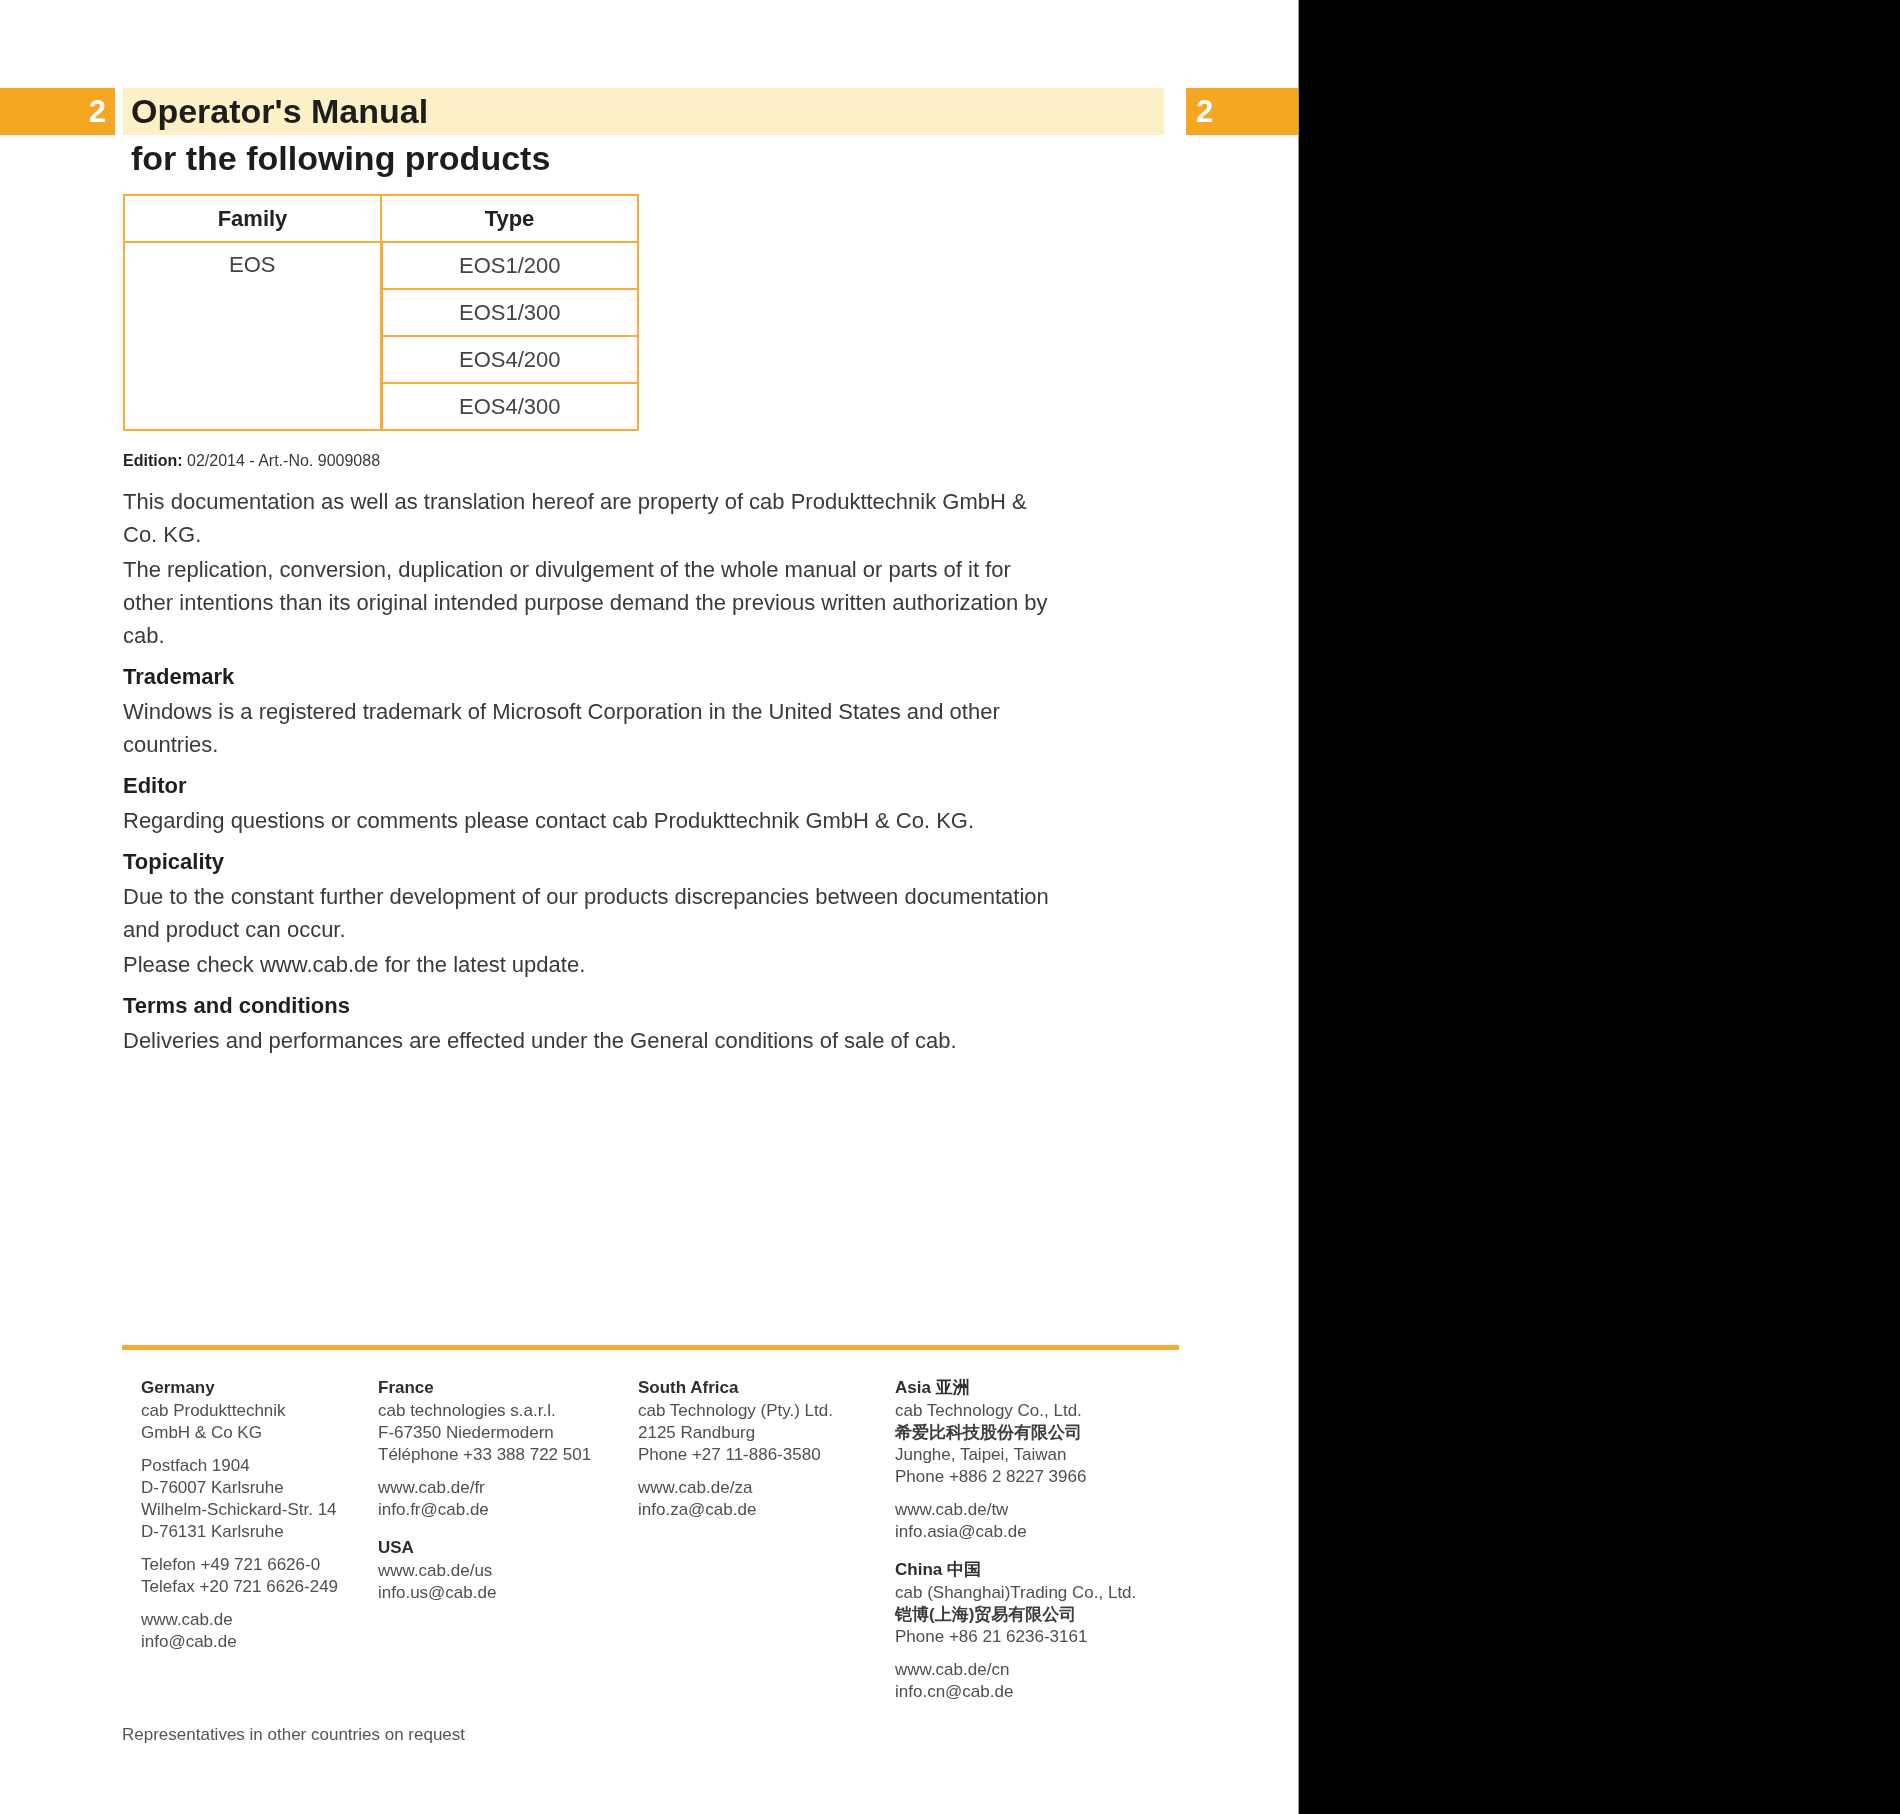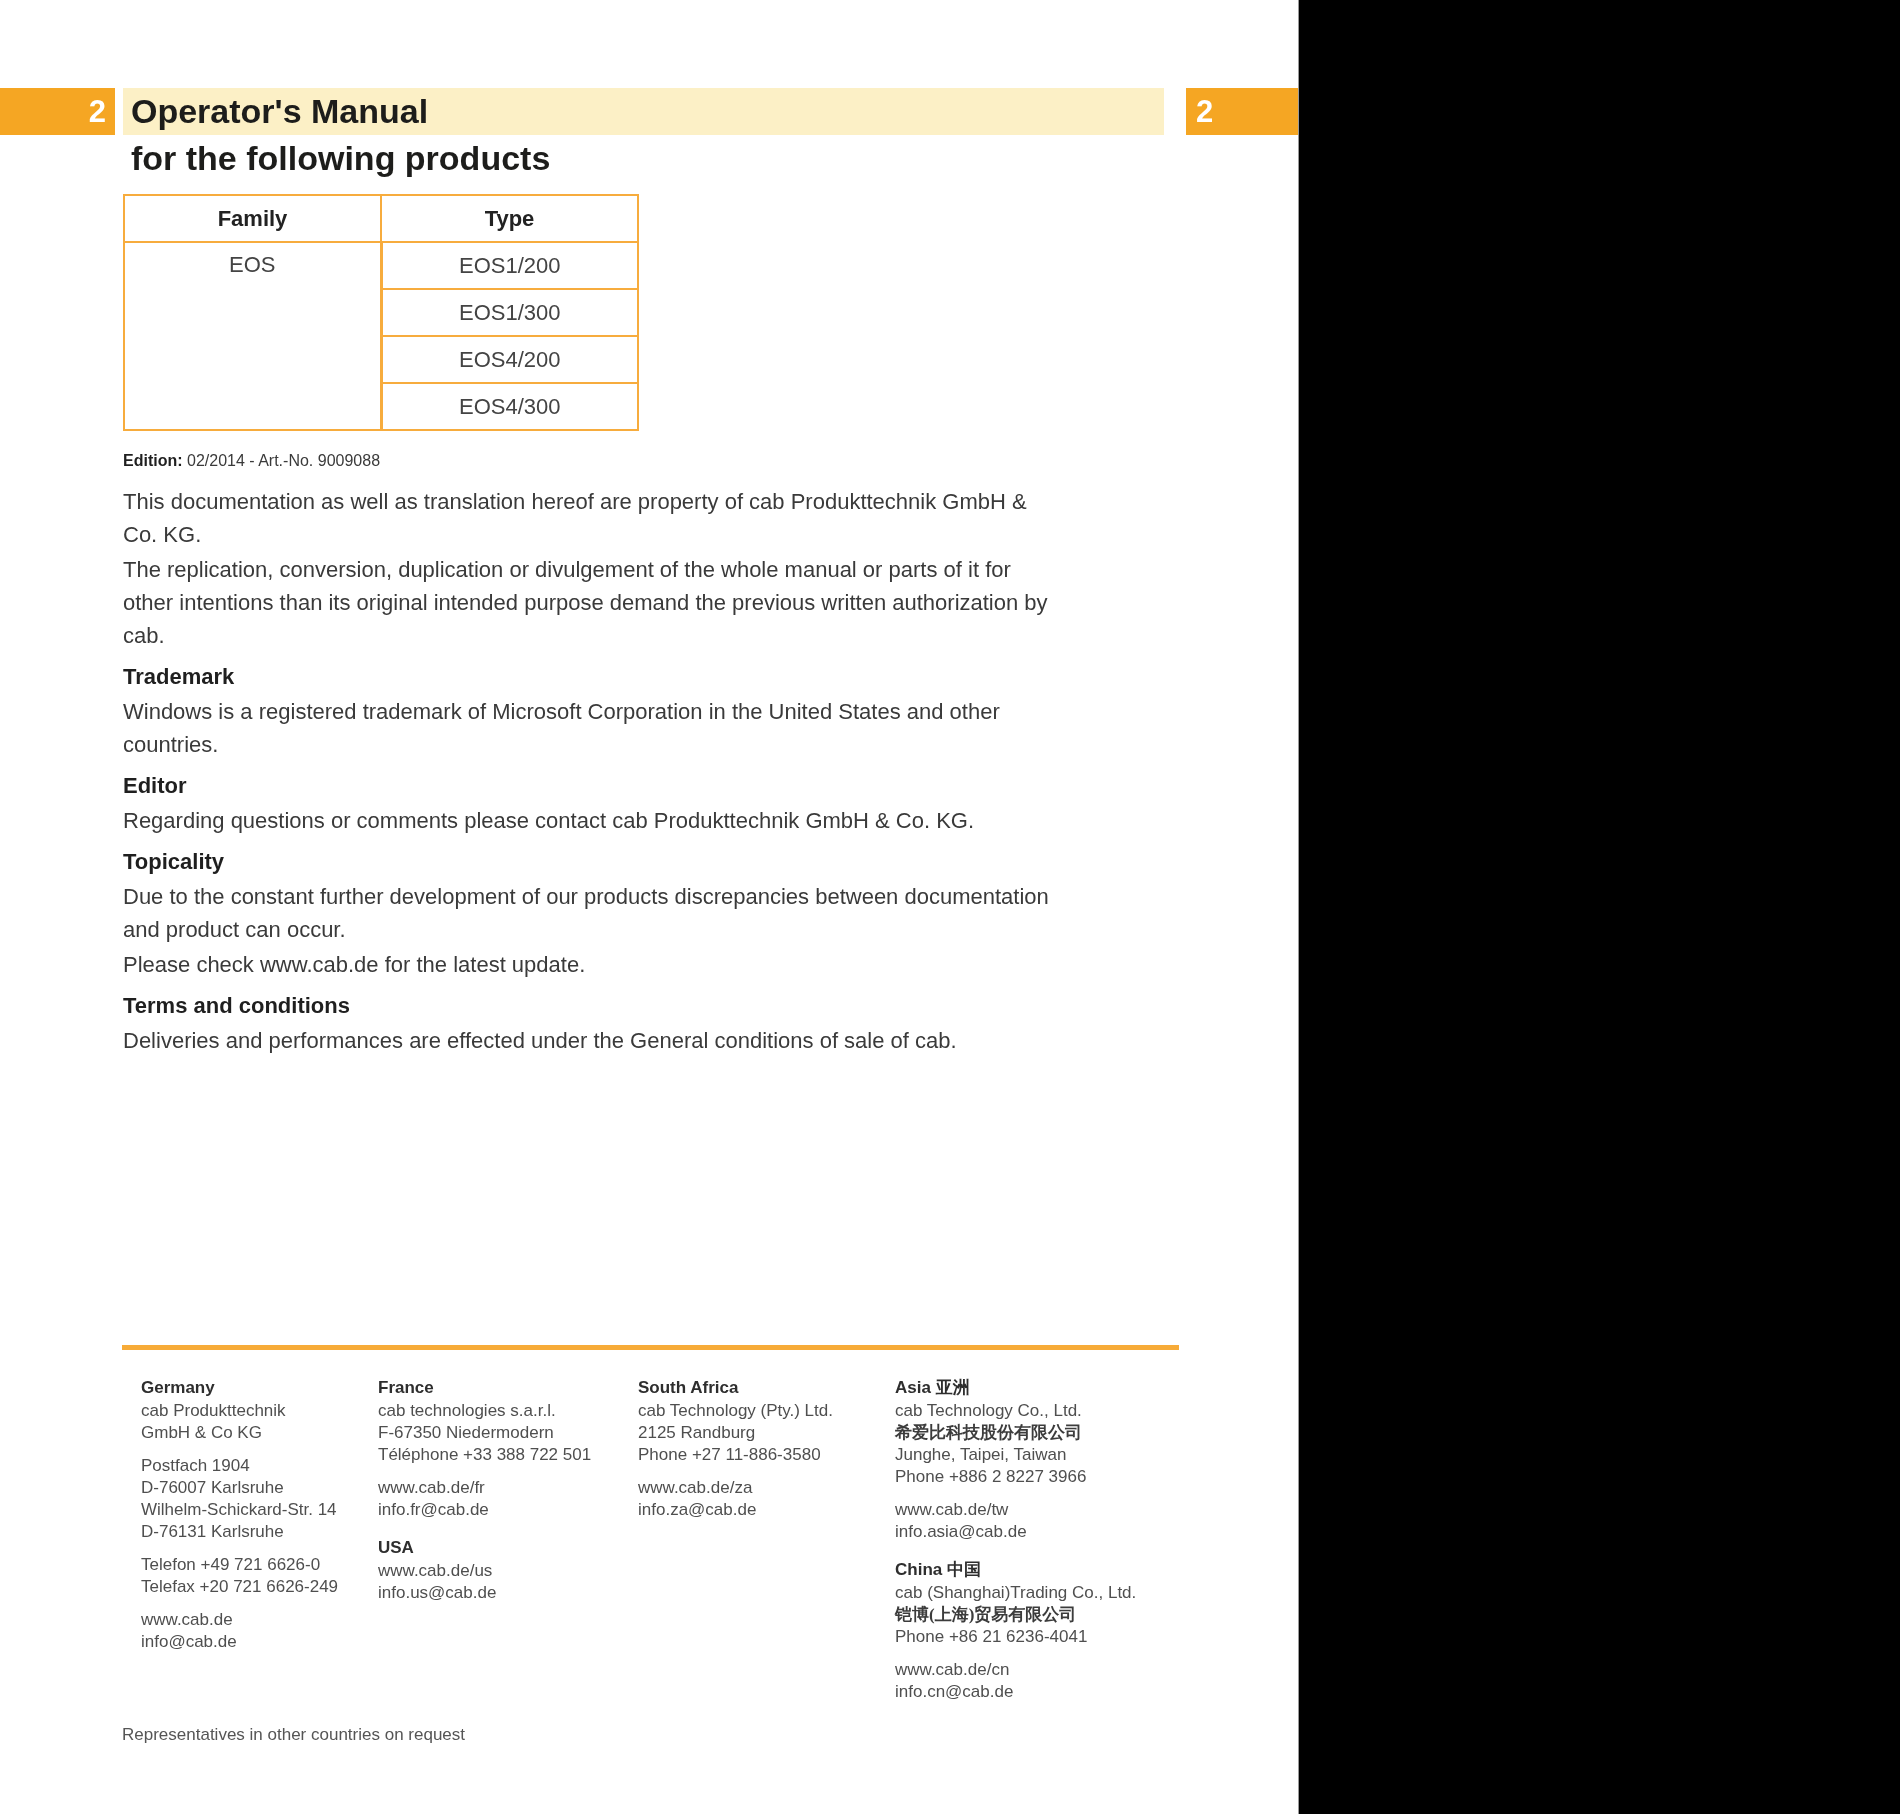--- a/index.html
+++ b/index.html
@@ -68,21 +68,21 @@
   .fcol{position:absolute;top:1377px;font-size:17px;line-height:22px;color:#4f4f4f;}
   .fcol-germany{left:113px;width:250px;margin-left:28px;}
   .fcol-france{left:378px;width:250px;}
   .fcol-southafrica{left:638px;width:250px;}
   .fcol-asia{left:895px;width:290px;}
   .fblock + .fblock{margin-top:16px;}
   .fcol h4{margin:0 0 1px 0;font-size:17px;line-height:22px;font-weight:bold;color:#2e2e2e;}
   .fgroup{margin:0 0 11px 0;}
   .fgroup:last-child{margin-bottom:0;}
   .fline{white-space:nowrap;}
-  .cjk-bold{font-weight:bold;color:#3c3c3c;font-family:Liberation Serif, serif;}
+  .cjk-bold{font-weight:bold;color:#3c3c3c;}
   .footer-note{
     position:absolute;left:122px;top:1724px;margin:0;
     font-size:17px;line-height:22px;color:#555555;white-space:nowrap;
   }
 </style>
 </head>
 <body>
 
 <div class="page">
 
@@ -236,21 +236,21 @@
       <div class="fgroup">
         <div class="fline">www.cab.de/tw</div>
         <div class="fline">info.asia@cab.de</div>
       </div>
     </div>
     <div class="fblock">
       <h4>China 中国</h4>
       <div class="fgroup">
         <div class="fline">cab (Shanghai)Trading Co., Ltd.</div>
         <div class="fline cjk-bold">铠博(上海)贸易有限公司</div>
-        <div class="fline">Phone +86 21 6236-4041</div>
+        <div class="fline">Phone +86 21 6236-3161</div>
       </div>
       <div class="fgroup">
         <div class="fline">www.cab.de/cn</div>
         <div class="fline">info.cn@cab.de</div>
       </div>
     </div>
   </div>
 
   <p class="footer-note">Representatives in other countries on request</p>
 

